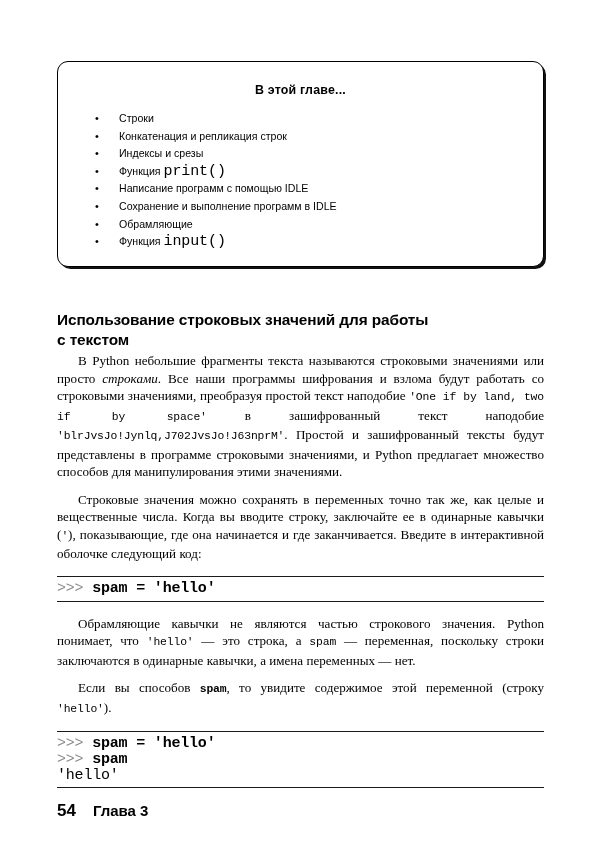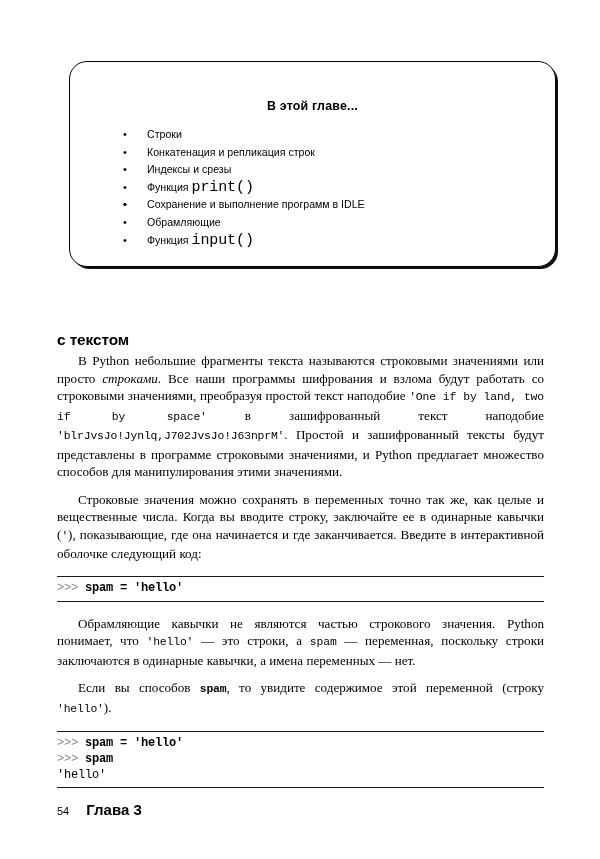--- a/index.html
+++ b/index.html
@@ -32,25 +32,24 @@
     width: 487px;
     height: 206px;
   }
   .chapter-box {
     position: absolute;
     left: 0; top: 0;
     width: 100%;
     height: 100%;
     box-sizing: border-box;
     border: 1.5px solid #000;
-    border-radius: 18px;
+    border-radius: 11px;
     background: #fff;
     box-shadow: 2.5px 2.5px 0 -0.5px #111;
-    padding: 16px;
-    margin-left: 12px;
+    padding: 0;
   }
   .chapter-title {
     text-align: center;
     font-family: "Liberation Sans", "DejaVu Sans", sans-serif;
     font-weight: bold;
     font-size: 12.4px;
     letter-spacing: 0.2px;
     margin: 21px 0 0 0;
     color: #000;
   }
@@ -133,21 +132,21 @@
 
   
   .code-block {
     border-top: 1.1px solid #1a1a1a;
     border-bottom: 1.1px solid #1a1a1a;
     padding: 4px 0 4px 0;
     margin: 0;
   }
   .code-line {
     font-family: "Liberation Mono", "DejaVu Sans Mono", monospace;
-    font-size: 12px;
+    font-size: 15px;
     line-height: 15.6px;
     white-space: pre;
     color: #000;
     letter-spacing: -0.2px;
   }
   .code-line .prompt {
     color: #8a8a8a;
     font-weight: normal;
   }
   .code-line .typed {
@@ -164,22 +163,22 @@
     position: absolute;
     left: 57px;
     top: 801px;
     font-family: "Liberation Sans", "DejaVu Sans", sans-serif;
     font-size: 12.2px;
     color: #000;
     display: flex;
     align-items: baseline;
   }
   .footer .folio {
-    font-weight: normal;
-    font-size: 11px;
+    font-weight: bold;
+    font-size: 17px;
     margin-right: 17px;
   }
   .footer .chap {
     font-weight: bold;
     font-size: 15px;
   }
 </style>
 </head>
 <body>
 
@@ -195,55 +194,55 @@
         <li>
           <span class="bullet">•</span><span>Конкатенация и репликация строк</span><code></code>
         </li>
         <li>
           <span class="bullet">•</span><span>Индексы и срезы</span><code></code>
         </li>
         <li>
           <span class="bullet">•</span><span>Функция </span><code>print()</code>
         </li>
         <li>
-          <span class="bullet">•</span><code></code>
+          <span class="bullet">•</span><span>Написание программ с помощью IDLE</span><code></code>
         </li>
         <li>
           <span class="bullet">•</span><span>Сохранение и выполнение программ в IDLE</span><code></code>
         </li>
         <li>
           <span class="bullet">•</span><span>Обрамляющие</span><code></code>
         </li>
         <li>
           <span class="bullet">•</span><span>Функция </span><code>input()</code>
         </li>
       </ul>
     </div>
   </div>
 
   <h2 class="section-heading">
-    <br>
+    <span>Использование строковых значений для работы</span><br>
     <span>с текстом</span>
   </h2>
 
   <div class="content">
 
     <p class="body"><span>В Python небольшие фрагменты текста называются строковыми значениями или просто </span><i>строками</i><span>. Все наши программы шифрования и взлома будут работать со строковыми значениями, преобразуя простой текст наподобие </span><code>'One if by land, two if by space'</code><span> в зашифрованный текст наподобие </span><code>'blrJvsJo!Jynlq,J702JvsJo!J63nprM'</code><span>. Простой и зашифрованный тексты будут представлены в программе строковыми значениями, и Python предлагает множество способов для манипулирования этими значениями.</span></p>
 
     <p class="body"><span>Строковые значения можно сохранять в переменных точно так же, как целые и вещественные числа. Когда вы вводите строку, заключайте ее в одинарные кавычки (</span><code>'</code><span>), показывающие, где она начинается и где заканчивается. Введите в интерактивной оболочке следующий код:</span></p>
 
     <div class="spacer-sm"></div>
 
     <div class="code-block">
       <div class="code-line"><span class="prompt">&gt;&gt;&gt; </span><span class="typed">spam = 'hello'</span></div>
     </div>
 
     <div class="spacer-sm"></div>
 
-    <p class="body"><span>Обрамляющие кавычки не являются частью строкового значения. Python понимает, что </span><code>'hello'</code><span> — это строки, а </span><code>spam</code><span> — переменная, поскольку строки заключаются в одинарные кавычки, а имена переменных — нет.</span></p>
+    <p class="body"><span>Обрамляющие кавычки не являются частью строкового значения. Python понимает, что </span><code>'hello'</code><span> — это строка, а </span><code>spam</code><span> — переменная, поскольку строки заключаются в одинарные кавычки, а имена переменных — нет.</span></p>
 
     <p class="body"><span>Если вы способов </span><b class="monob">spam</b><span>, то увидите содержимое этой переменной (строку </span><code>'hello'</code><span>).</span></p>
 
     <div class="spacer-sm"></div>
 
     <div class="code-block">
       <div class="code-line"><span class="prompt">&gt;&gt;&gt; </span><span class="typed">spam = 'hello'</span></div>
       <div class="code-line"><span class="prompt">&gt;&gt;&gt; </span><span class="typed">spam</span></div>
       <div class="code-line"><span class="out">'hello'</span></div>
     </div>

